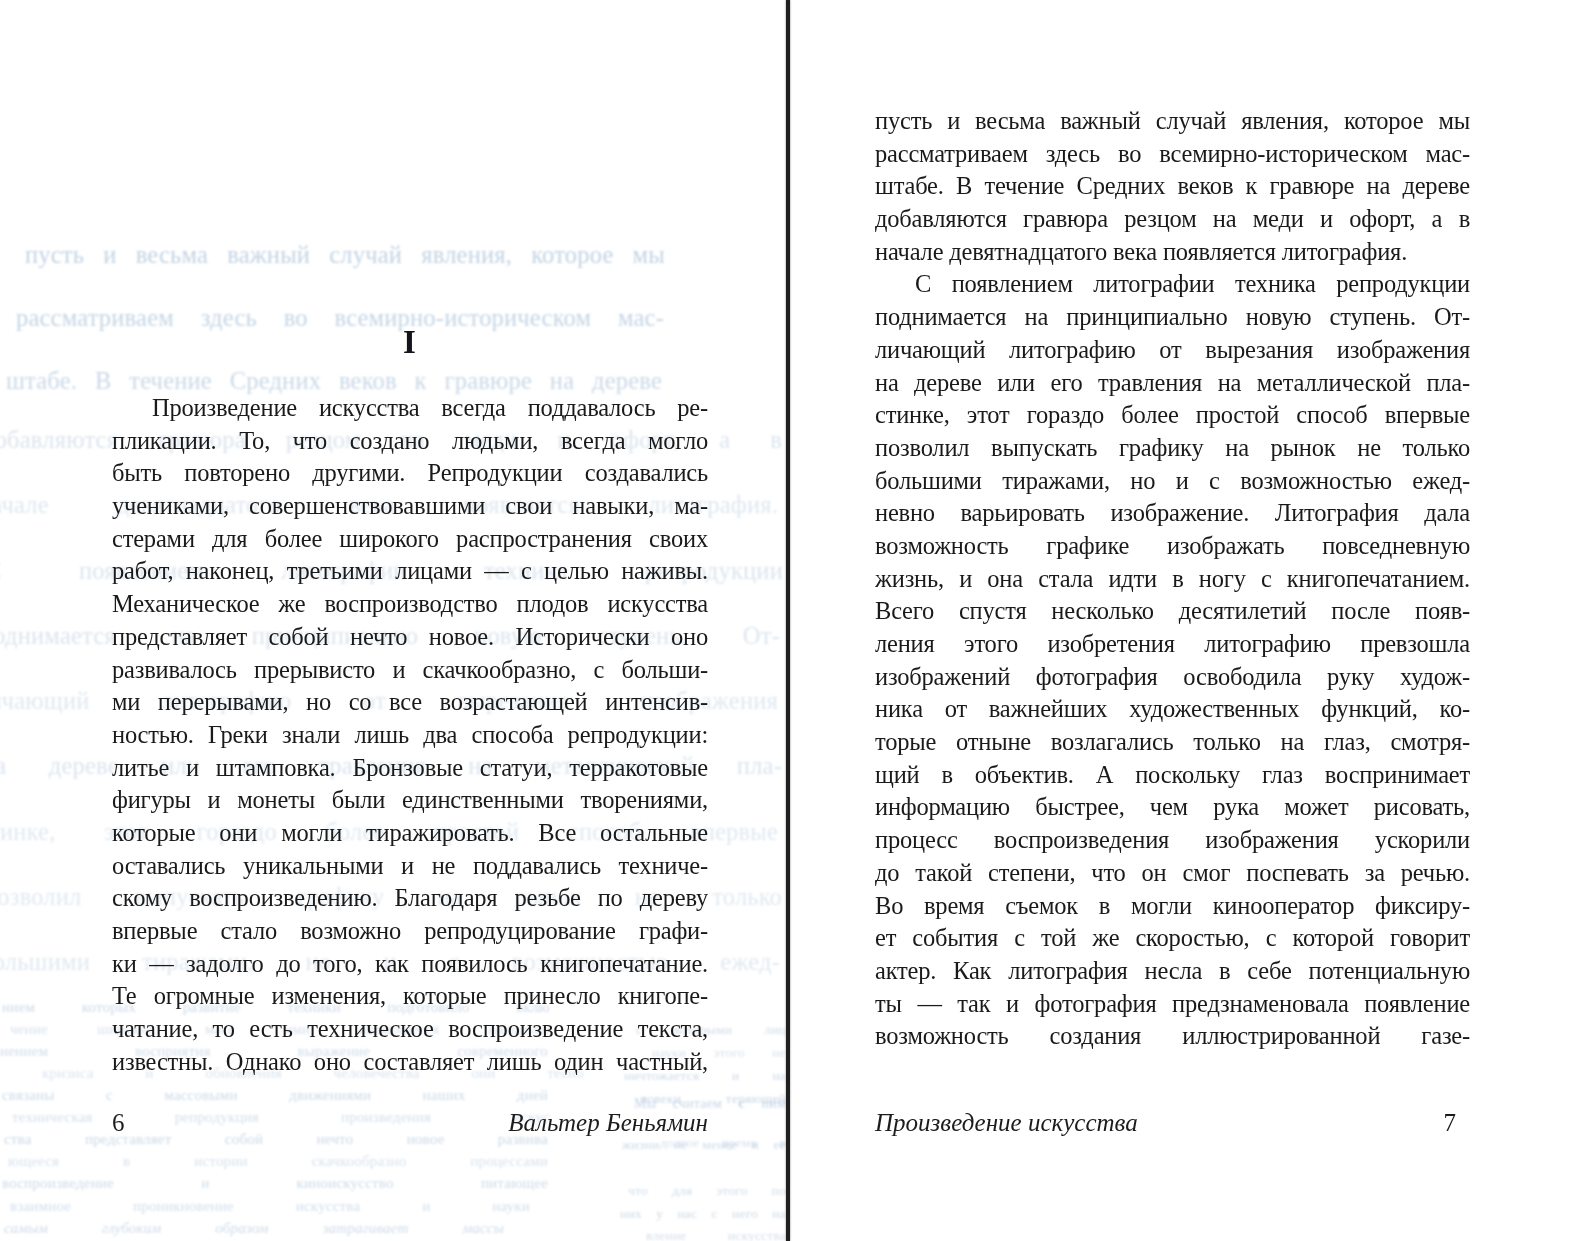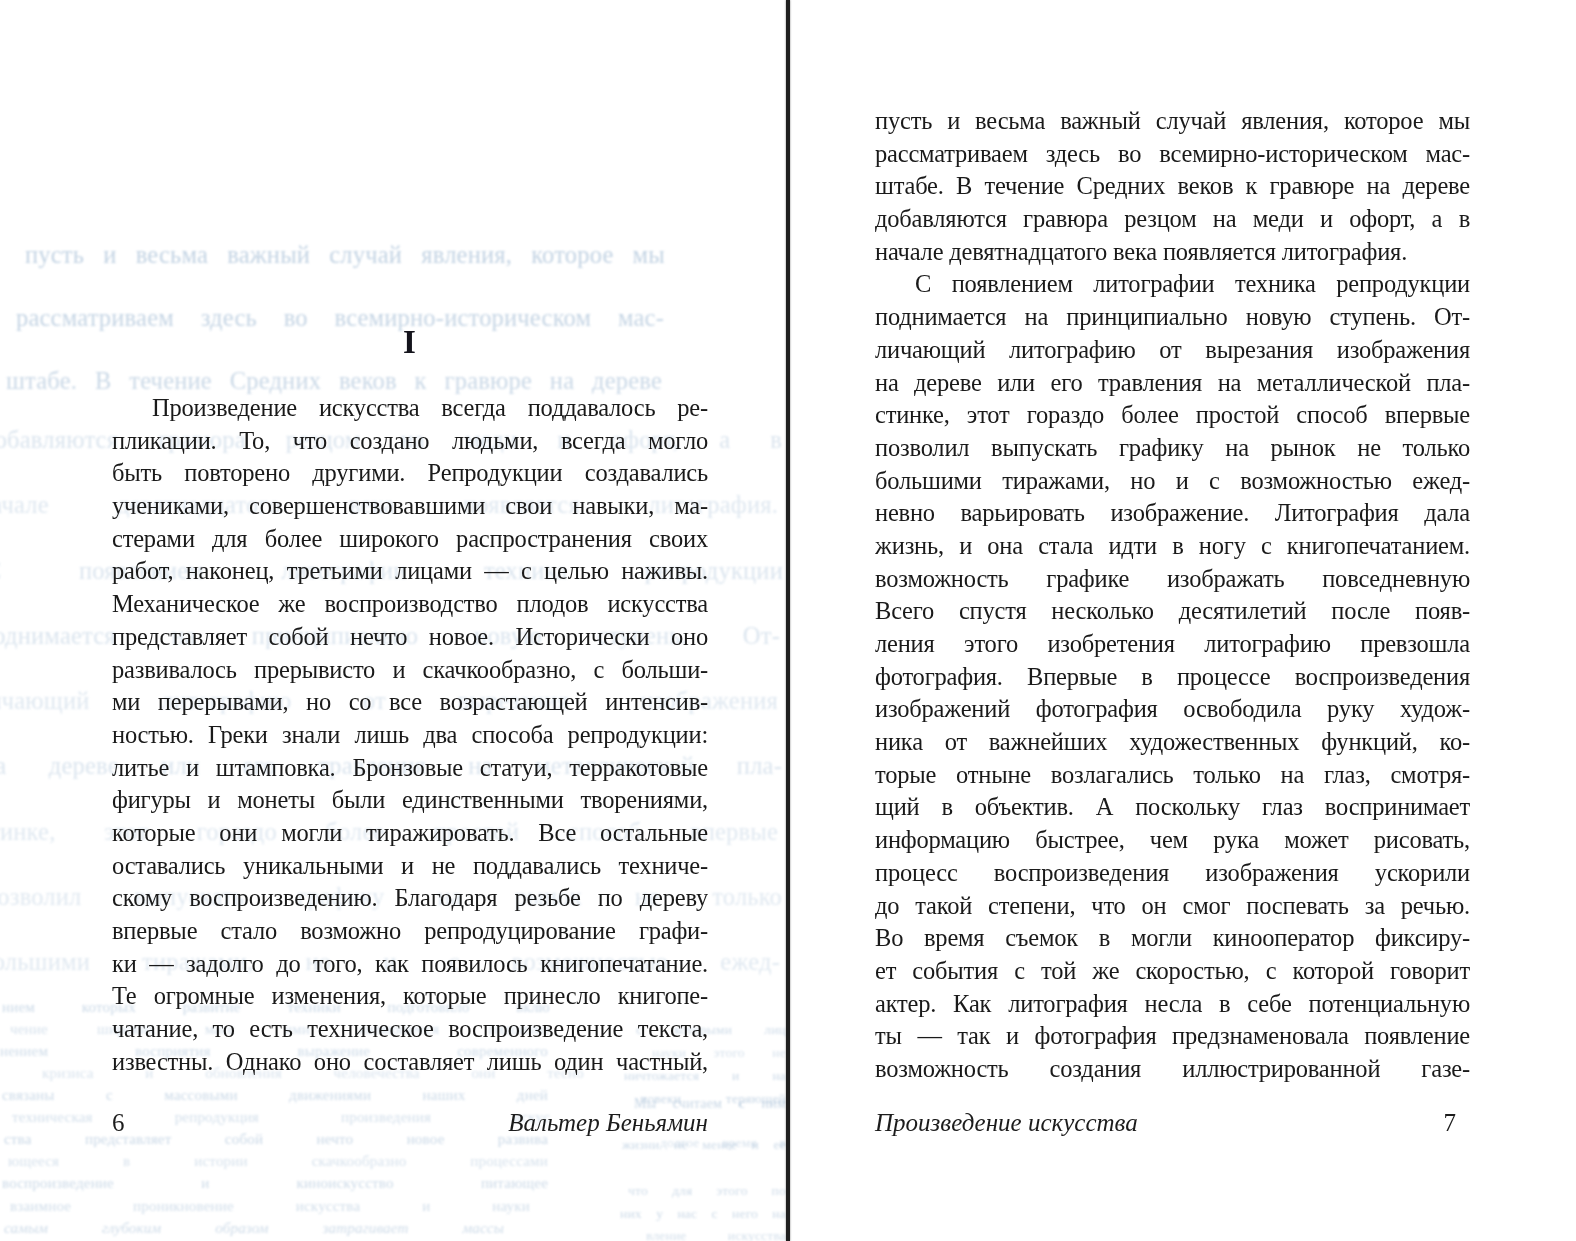--- a/index.html
+++ b/index.html
@@ -148,25 +148,24 @@
           <div class="line">добавляются гравюра резцом на меди и офорт, а в</div>
           <div class="line end">начале девятнадцатого века появляется литография.</div>
           <div class="line indent">С появлением литографии техника репродукции</div>
           <div class="line">поднимается на принципиально новую ступень. От-</div>
           <div class="line">личающий литографию от вырезания изображения</div>
           <div class="line">на дереве или его травления на металлической пла-</div>
           <div class="line">стинке, этот гораздо более простой способ впервые</div>
           <div class="line">позволил выпускать графику на рынок не только</div>
           <div class="line">большими тиражами, но и с возможностью ежед-</div>
           <div class="line">невно варьировать изображение. Литография дала</div>
+          <div class="line">возможность графике изображать повседневную</div>
           <div class="line">жизнь, и она стала идти в ногу с книгопечатанием.</div>
-          <div class="line">возможность графике изображать повседневную</div>
           <div class="line">Всего спустя несколько десятилетий после появ-</div>
           <div class="line">ления этого изобретения литографию превзошла</div>
-          <div class="line">фотография. Впервые в процессе воспроизведения</div>
           <div class="line">изображений фотография освободила руку худож-</div>
           <div class="line">ника от важнейших художественных функций, ко-</div>
           <div class="line">торые отныне возлагались только на глаз, смотря-</div>
           <div class="line">щий в объектив. А поскольку глаз воспринимает</div>
           <div class="line">информацию быстрее, чем рука может рисовать,</div>
           <div class="line">процесс воспроизведения изображения ускорили</div>
           <div class="line">до такой степени, что он смог поспевать за речью.</div>
           <div class="line">Во время съемок в могли кинооператор фиксиру-</div>
           <div class="line">ет события с той же скоростью, с которой говорит</div>
           <div class="line">актер. Как литография несла в себе потенциальную</div>

